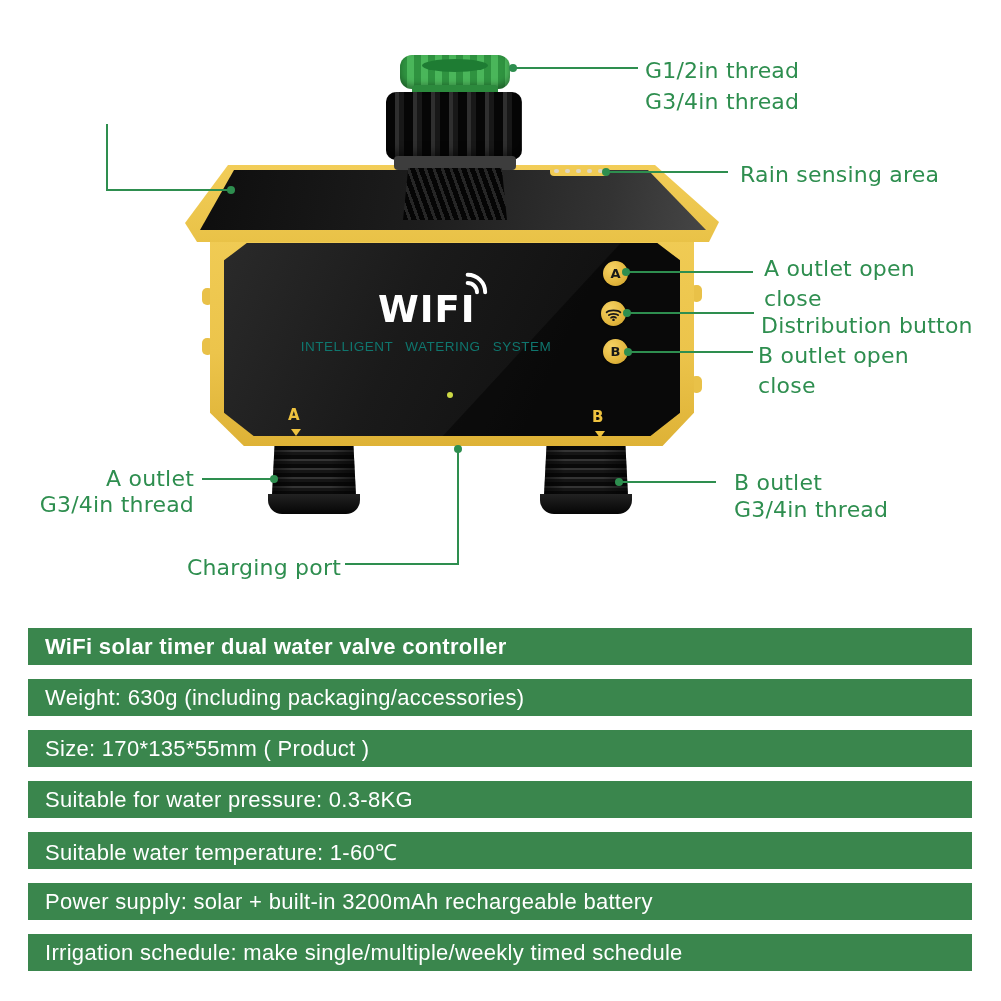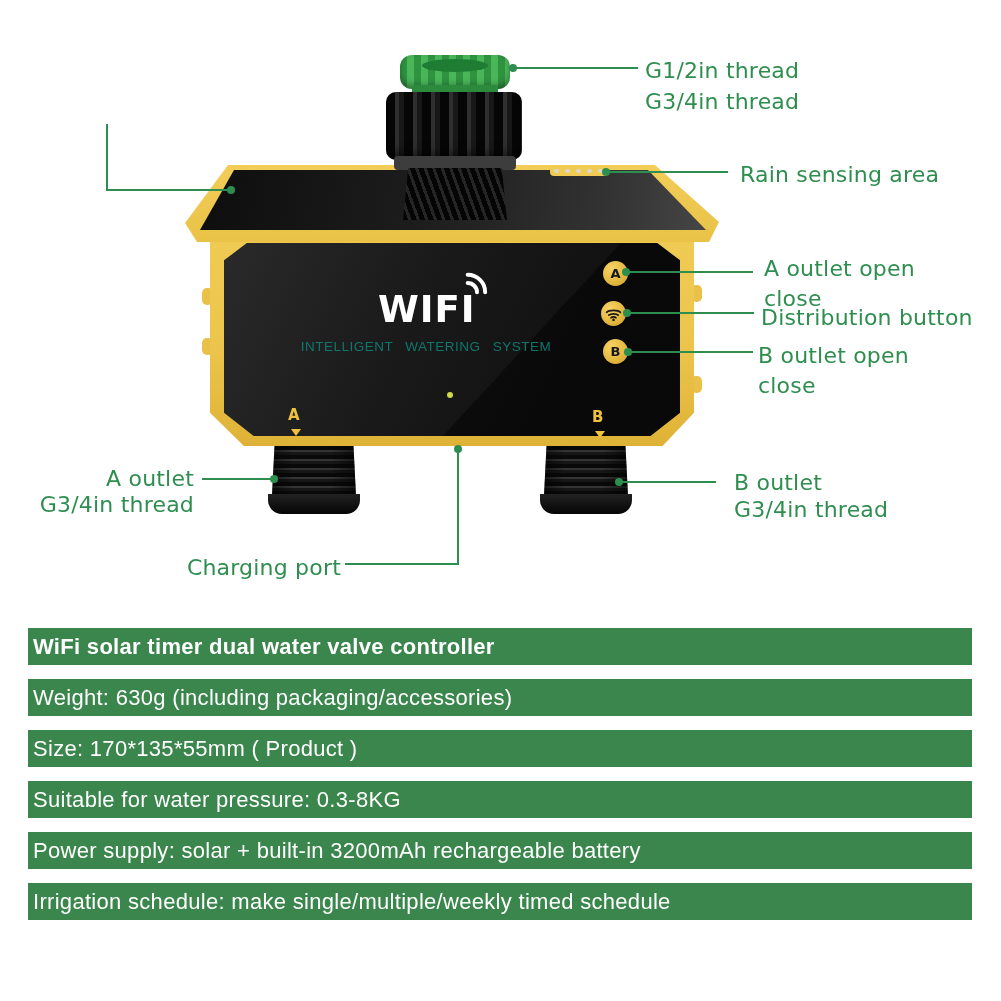--- a/index.html
+++ b/index.html
@@ -5,21 +5,21 @@
   html,body{margin:0;padding:0;background:#fff;}
   .canvas{position:relative;width:1001px;height:1001px;background:#fff;overflow:hidden;
           font-family:"DejaVu Sans",sans-serif;}
   
   .callout{position:absolute;color:#2e8e4f;font-size:22px;line-height:30px;letter-spacing:0.2px;}
   .callout span{display:block;}
   .co-solar{left:18px;top:58px;width:192px;text-align:center;}
   .co-thread{left:645px;top:55px;line-height:31px;}
   .co-rain{left:733px;top:160px;margin-left:7px;}
   .co-aopen{left:764px;top:230px;margin-top:24px;}
-  .co-dist{left:761px;top:303px;}
+  .co-dist{left:761px;top:311px;}
   .co-bopen{left:758px;top:341px;}
   .co-aoutlet{left:18px;top:466px;width:176px;text-align:right;line-height:26px;}
   .co-boutlet{left:734px;top:469px;line-height:27px;}
   .co-charging{left:140px;top:553px;width:201px;text-align:right;}
   
   .hl,.vl{position:absolute;background:#2e8e4f;z-index:9;}
   .hl{height:2px;} .vl{width:2px;}
   .ldot{position:absolute;width:8px;height:8px;border-radius:50%;background:#2e8e4f;z-index:10;}
   
   .part{position:absolute;}
@@ -76,21 +76,21 @@
   .threads{position:absolute;left:4px;top:0;width:84px;height:50px;
       background:
         linear-gradient(90deg,rgba(0,0,0,.55),rgba(0,0,0,0) 25%,rgba(0,0,0,0) 70%,rgba(0,0,0,.55)),
         repeating-linear-gradient(180deg,#090909 0 4px,#343434 4px 6px,#161616 6px 9px);
       clip-path:polygon(3% 0,97% 0,100% 100%,0 100%);}
   .collar{position:absolute;left:0;top:48px;width:92px;height:20px;
       background:linear-gradient(180deg,#222,#050505);border-radius:0 0 14px 14px;}
   
   .spec-table{position:absolute;left:28px;top:628px;width:944px;}
   .spec-row{height:37px;margin-bottom:14px;background:#3a864d;color:#fff;
-      display:flex;align-items:center;padding-left:5px;box-sizing:border-box;
+      display:flex;align-items:center;padding-left:17px;box-sizing:border-box;
       font-family:"Liberation Sans",sans-serif;font-size:22px;letter-spacing:0.3px;}
   .spec-row.hdr{font-weight:bold;}
 </style>
 </head>
 <body>
 
 <div class="canvas">
 
   <div>
 
@@ -206,17 +206,18 @@
     <span>B outlet</span>
     <span>G3/4in thread</span>
   </div>
   <div class="callout co-charging">Charging port</div>
 
   <div class="spec-table">
     <div class="spec-row hdr">WiFi solar timer dual water valve controller</div>
     <div class="spec-row">Weight: 630g (including packaging/accessories)</div>
     <div class="spec-row">Size: 170*135*55mm ( Product )</div>
     <div class="spec-row">Suitable for water pressure: 0.3-8KG</div>
+    <div class="spec-row">Suitable water temperature: 1-60℃</div>
     <div class="spec-row">Power supply: solar + built-in 3200mAh rechargeable battery</div>
     <div class="spec-row">Irrigation schedule: make single/multiple/weekly timed schedule</div>
   </div>
 
 </div>
 
 </body></html>

